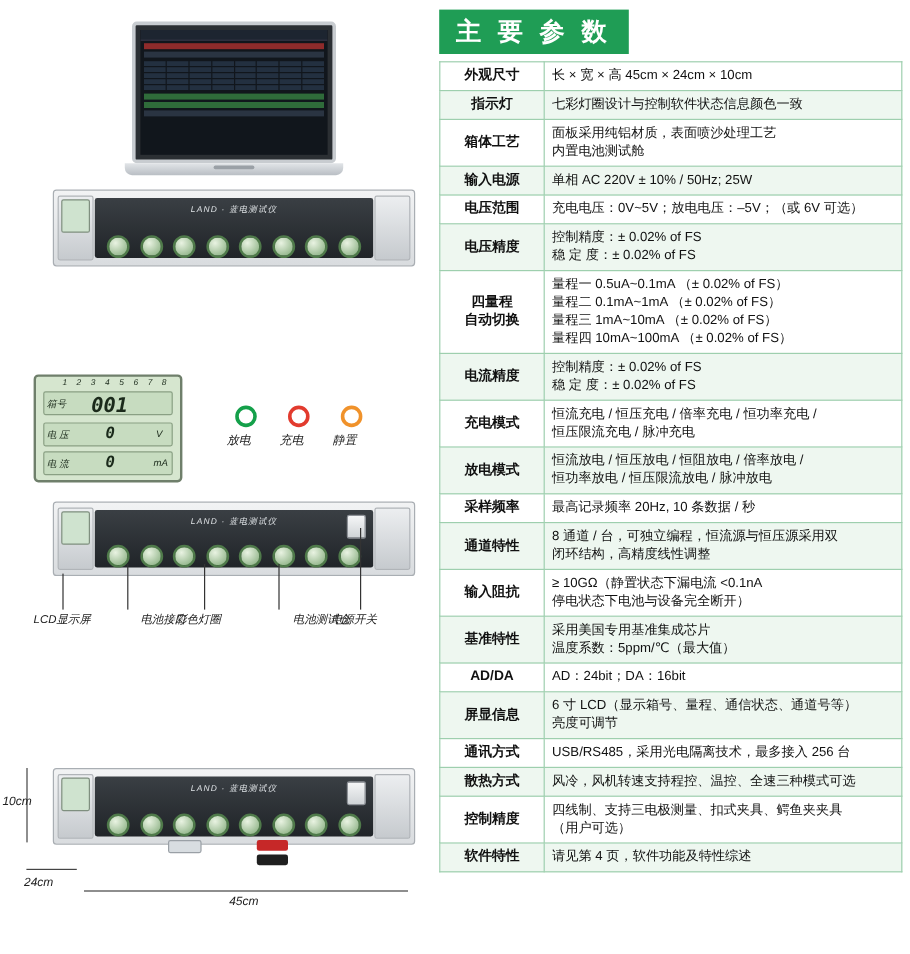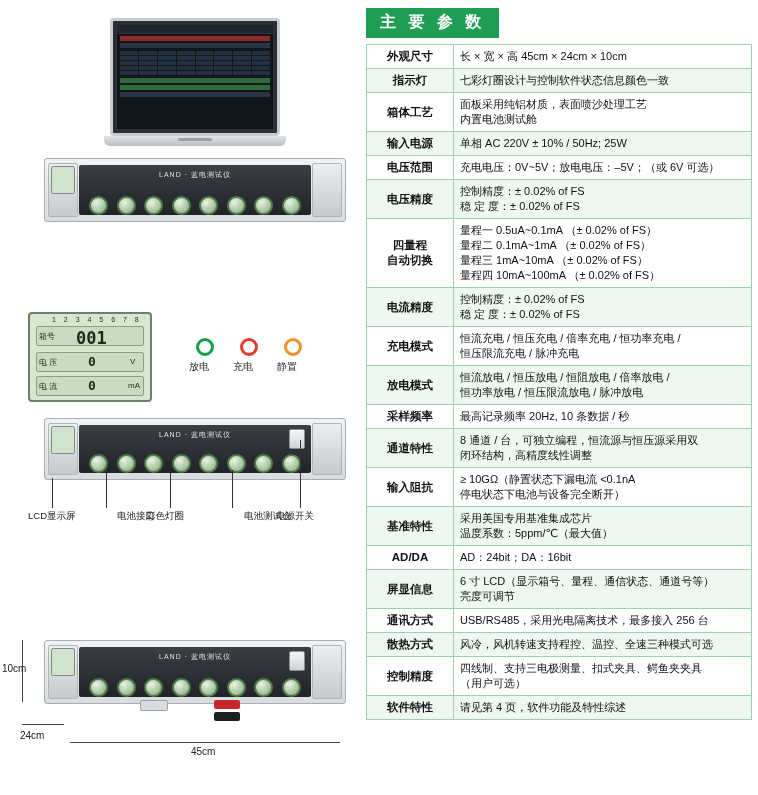--- a/index.html
+++ b/index.html
@@ -2,29 +2,29 @@
 <html><head>
 <meta charset="utf-8">
 <style>
   html,body{margin:0;padding:0;}
   body{
     width:758px;height:795px;
     background:#ffffff;
     font-family:"Liberation Sans","DejaVu Sans",sans-serif;
     position:relative;overflow:hidden;
   }
-  .left-pane{position:absolute;left:0;top:0;width:360px;height:664px;}
+  .left-pane{position:absolute;left:0;top:0;width:360px;height:664px;font-style:italic;}
   .right-pane{position:absolute;left:360px;top:0;width:398px;height:795px;}
 
   
   .spec-title{
     display:inline-block;
     background:#1f9d55;
     color:#ffffff;
-    font-size:16px;font-weight:bold;
+    font-size:21px;font-weight:bold;
     letter-spacing:4px;
     padding:4px 14px 5px 14px;
     margin:8px 0 6px 6px;
   }
   table.spec{
     border-collapse:collapse;
     width:386px;
     margin-left:6px;
     table-layout:fixed;
   }

